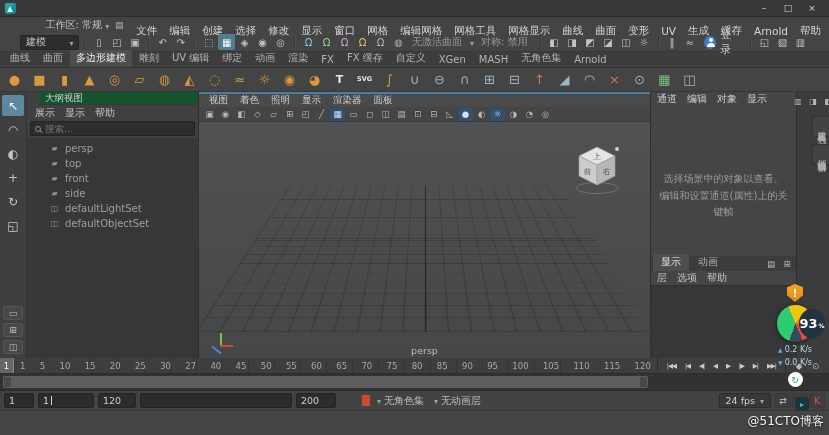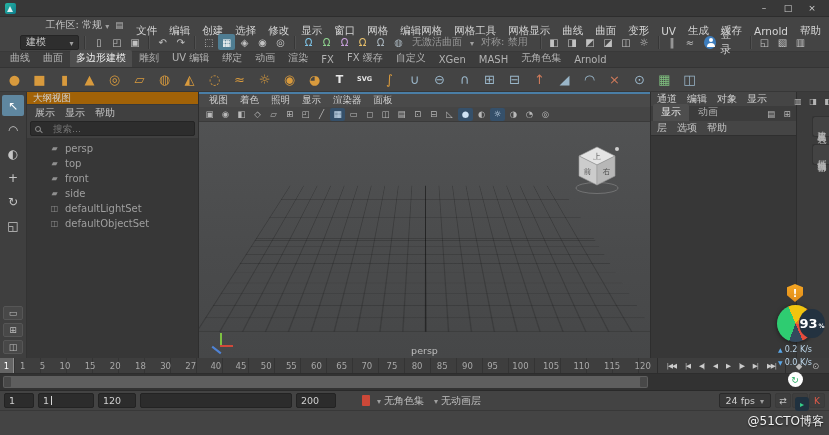--- a/index.html
+++ b/index.html
@@ -64,27 +64,27 @@
     display:flex; flex-direction:column; align-items:center; padding:3px 0 4px; gap:3px; }
   .tool-btn { width:22px; height:21px; display:flex; align-items:center; justify-content:center;
     font-size:12px; color:#c6c6c6; border-radius:2px; }
   .tool-btn.active { background:#5f87a0; color:#fff; }
   .toolbox .spacer { flex:1; }
   .layout-btn { width:20px; height:14px; display:flex; align-items:center; justify-content:center;
     font-size:9px; color:#bdbdbd; background:#484848; border:1px solid #565656; border-radius:2px; }
   
   .outliner { width:172px; background:#404040; border-right:1px solid #2e2e2e;
     display:flex; flex-direction:column; }
-  .panel-title { height:13px; background:#a16207; border-bottom:1px solid #383838;
-    display:flex; align-items:center; padding:0 6px; font-size:9.5px; color:#cfcfcf; }
+  .panel-title { height:13px; background:#14532d; border-bottom:1px solid #383838;
+    display:flex; align-items:center; padding:0 6px; font-size:9.5px; color:#cfcfcf;margin-left:12px; }
   .panel-menus { height:15px; display:flex; align-items:center; padding:0 3px; font-size:10px; color:#c6c6c6; }
   .panel-menus span { padding:0 5px; }
   .search-row { padding:1px 3px 2px; }
   .search-box { height:15px; background:#2d2d2d; border:1px solid #242424; border-radius:2px;
-    display:flex; align-items:center; gap:12px; padding:0 4px; }
+    display:flex; align-items:center; gap:4px; padding:0 4px; }
   .mag { width:6px; height:6px; border:1px solid #8a8a8a; border-radius:50%; position:relative; flex:none; }
   .mag::after { content:''; position:absolute; width:4px; height:1px; background:#8a8a8a;
     transform:rotate(45deg); right:-3px; bottom:-1px; }
   .search-box input { flex:1; background:transparent; border:none; outline:none; color:#9a9a9a;
     font-size:9.5px; font-family:inherit; width:100%; }
   .outliner-list { flex:1; background:#373737; padding-top:3px; overflow:hidden; }
   .outliner-row { height:15px; display:flex; align-items:center; gap:5px; padding-left:22px;
     font-size:10px; color:#9f9f9f; }
   .obj-icon { font-size:8px; color:#8f8f8f; width:11px; text-align:center; }
   
@@ -497,20 +497,21 @@
     </div>
 
     <div class="channelbox">
       <div class="cb-menus">
 
       <span>通道</span>
           <span>编辑</span>
           <span>对象</span>
           <span>显示</span>
         </div>
+      <div class="cb-empty">选择场景中的对象以查看、编辑和设置通道(属性)上的关键帧</div>
       <div class="cb-tabs">
         <span style="display:flex;gap:1px;">
 
         <span class="cb-tab active">显示</span>
             <span class="cb-tab">动画</span>
           </span>
         <span class="cb-tab-icons">
 
         <span class="mini-icon">▤</span>
             <span class="mini-icon">⊞</span>
@@ -542,21 +543,21 @@
 
   <div class="timerow">
     <span class="playhead">1</span>
     <div class="ticks">
 
     <span>1</span>
         <span>5</span>
         <span>10</span>
         <span>15</span>
         <span>20</span>
-        <span>18</span>
+        <span>25</span>
         <span>30</span>
         <span>27</span>
         <span>40</span>
         <span>45</span>
         <span>50</span>
         <span>55</span>
         <span>60</span>
         <span>65</span>
         <span>70</span>
         <span>75</span>

